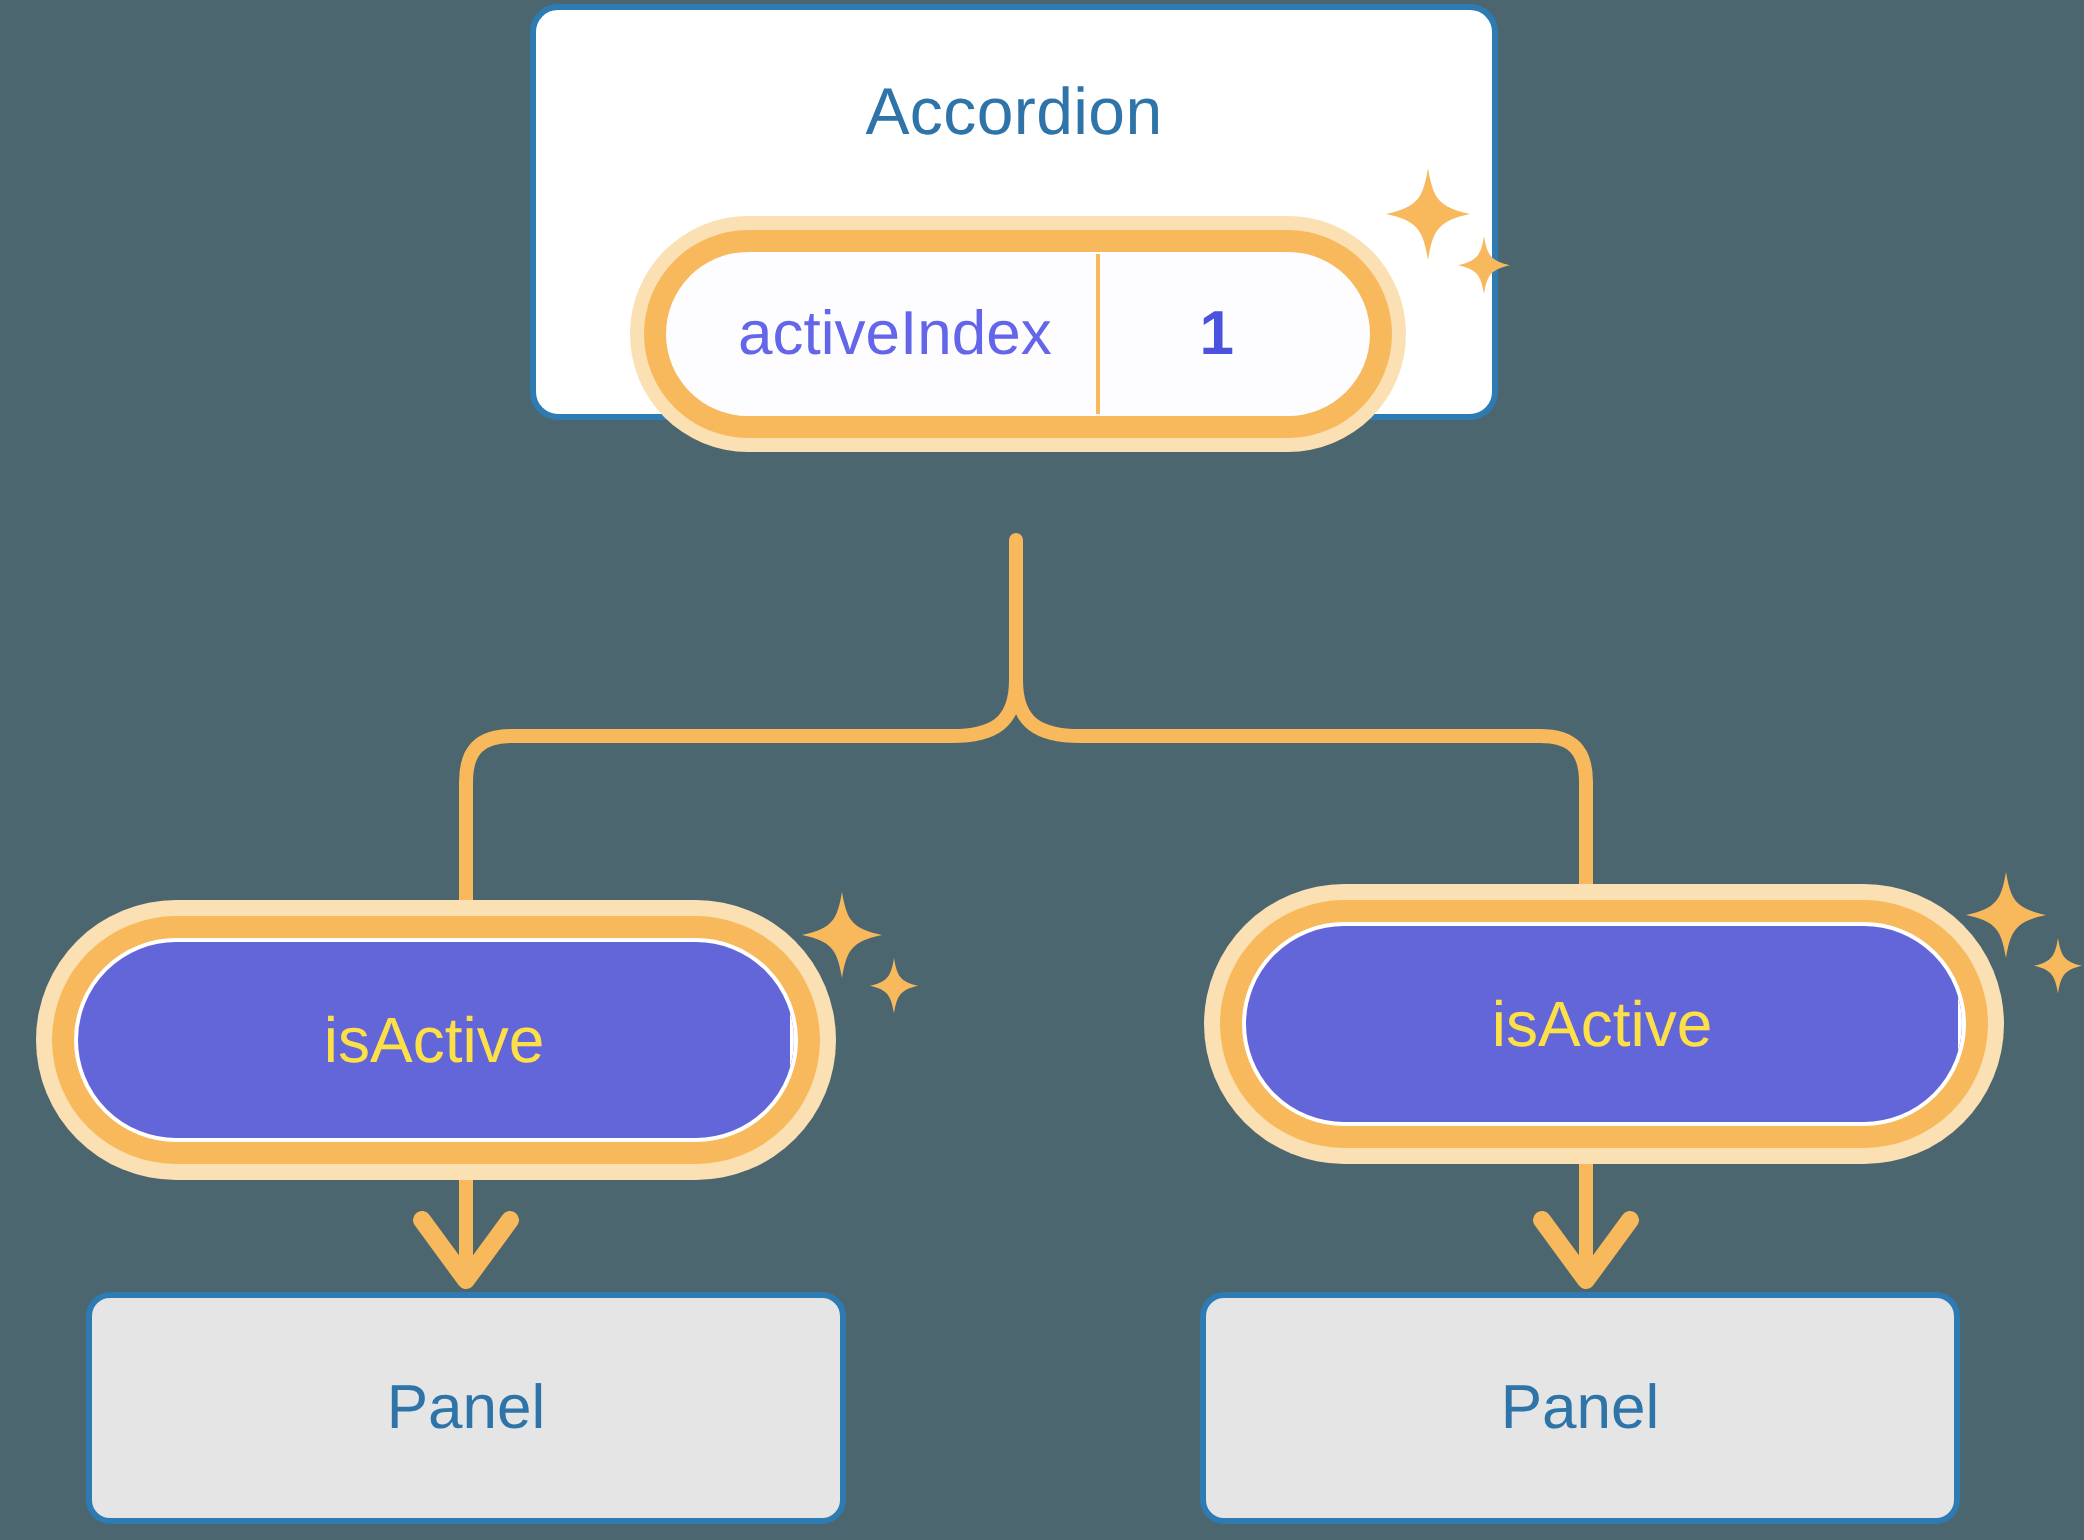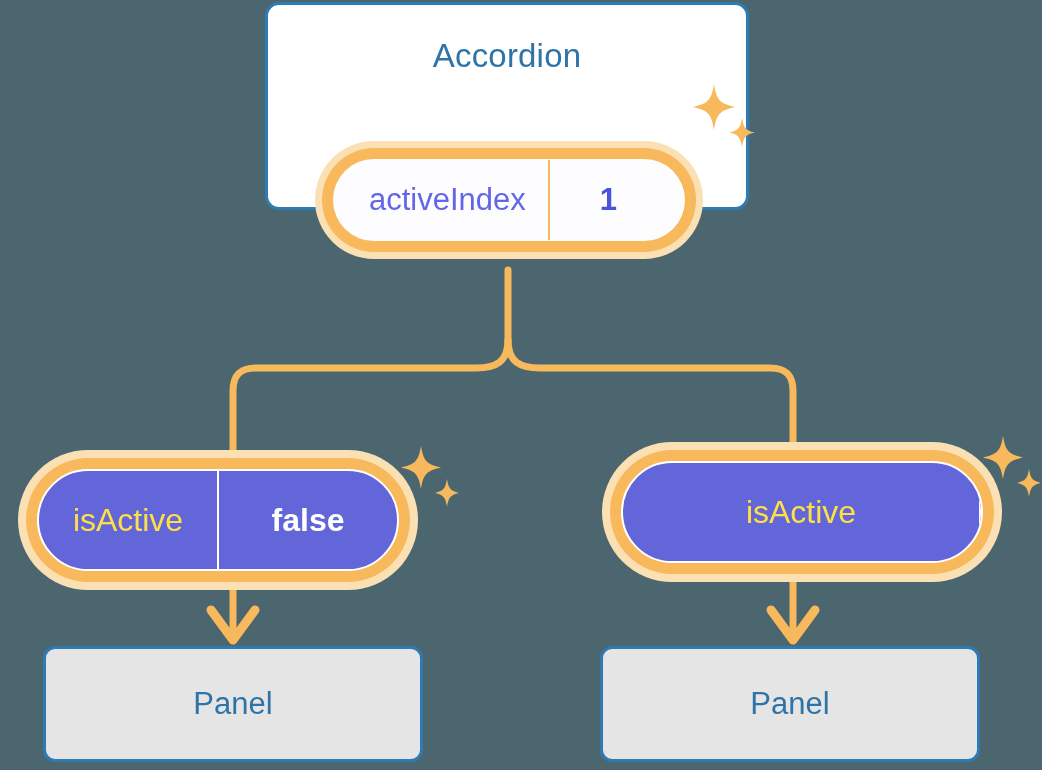--- a/index.html
+++ b/index.html
@@ -55,21 +55,20 @@
     letter-spacing: 0.2px;
   }
 
   
   #active-index-pill {
     position: absolute;
     left: 47px;
     top: 103px;
     width: 388px;
     height: 118px;
-    margin-top: 33px;
   }
   .pill-halo {
     position: absolute;
     left: 0; top: 0;
     width: 100%; height: 100%;
     border-radius: 999px;
     background: #fbe0b4;
     box-sizing: border-box;
   }
   .pill-ring {
@@ -243,21 +242,20 @@
                C52.4,55.7 50.8,52.8 41,50.6 C50.8,48.4 52.4,45.5 54,36 Z" fill="#f7b95c"></path>
     </svg>
   </div>
 
   <div id="pill-left" class="pill-purple">
     <div class="pill-halo"></div>
     <div class="pill-ring"></div>
     <div class="pill-body">
       <span class="pill-key">isActive</span>
       <span class="pill-divider"></span>
-      <span class="pill-val">false</span>
     </div>
   </div>
 
   <div id="sparkle-left" class="sparkle-group">
     <svg viewBox="0 0 66 72" width="66" height="72">
       <path d="M25,4 C27.4,18 29.8,22.2 45,25.5 C29.8,28.8 27.4,33 25,47
                C22.6,33 20.2,28.8 5,25.5 C20.2,22.2 22.6,18 25,4 Z" fill="#f7b95c"></path>
       <path d="M51,37 C52.5,46 54,48.8 63,50.9 C54,53 52.5,55.8 51,64.8
                C49.5,55.8 48,53 39,50.9 C48,48.8 49.5,46 51,37 Z" fill="#f7b95c"></path>
     </svg>

